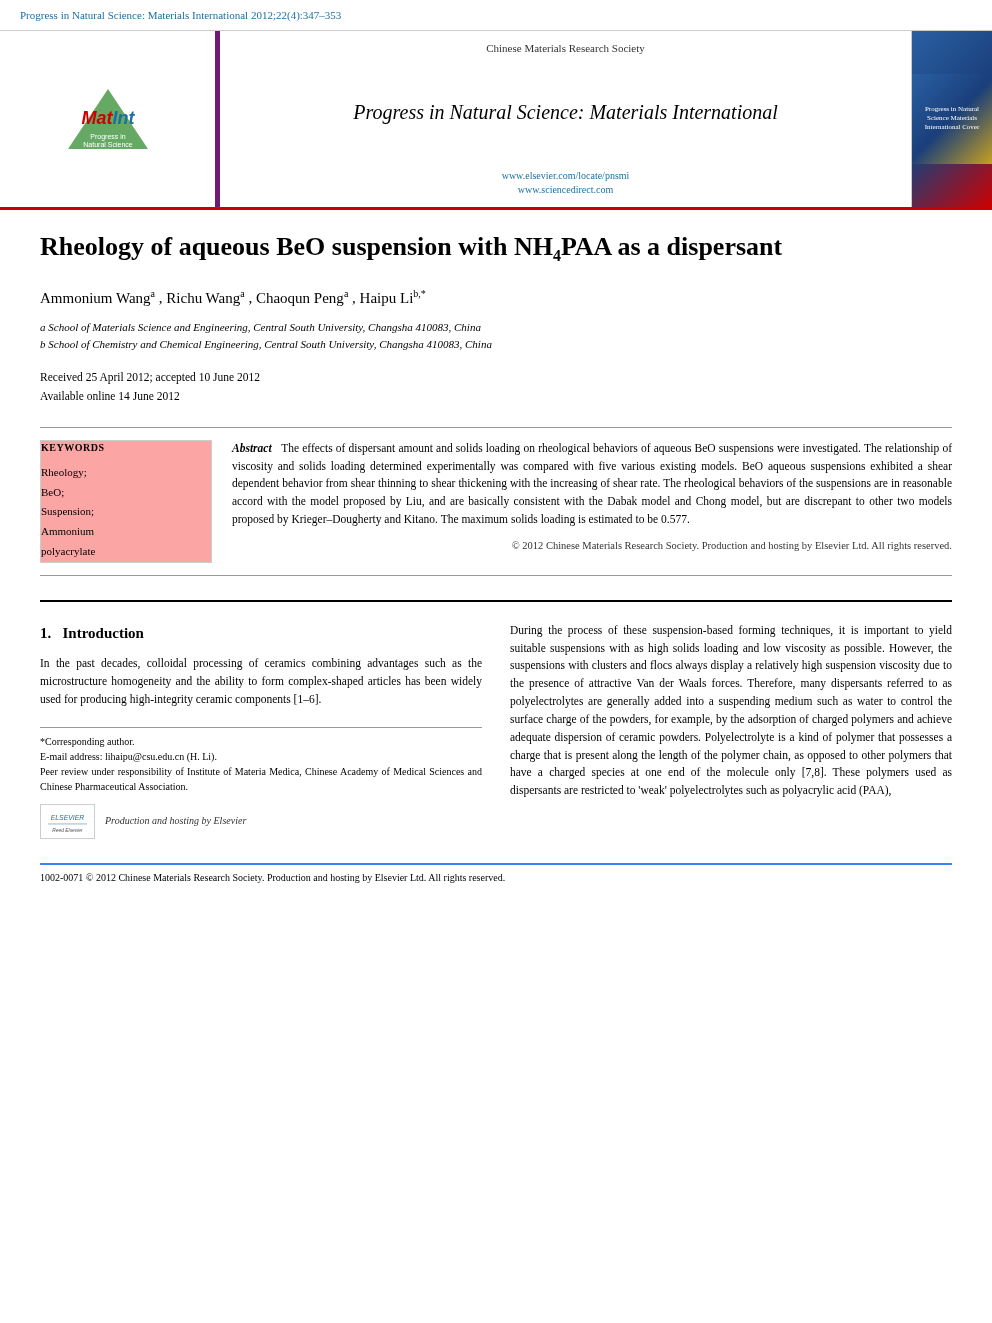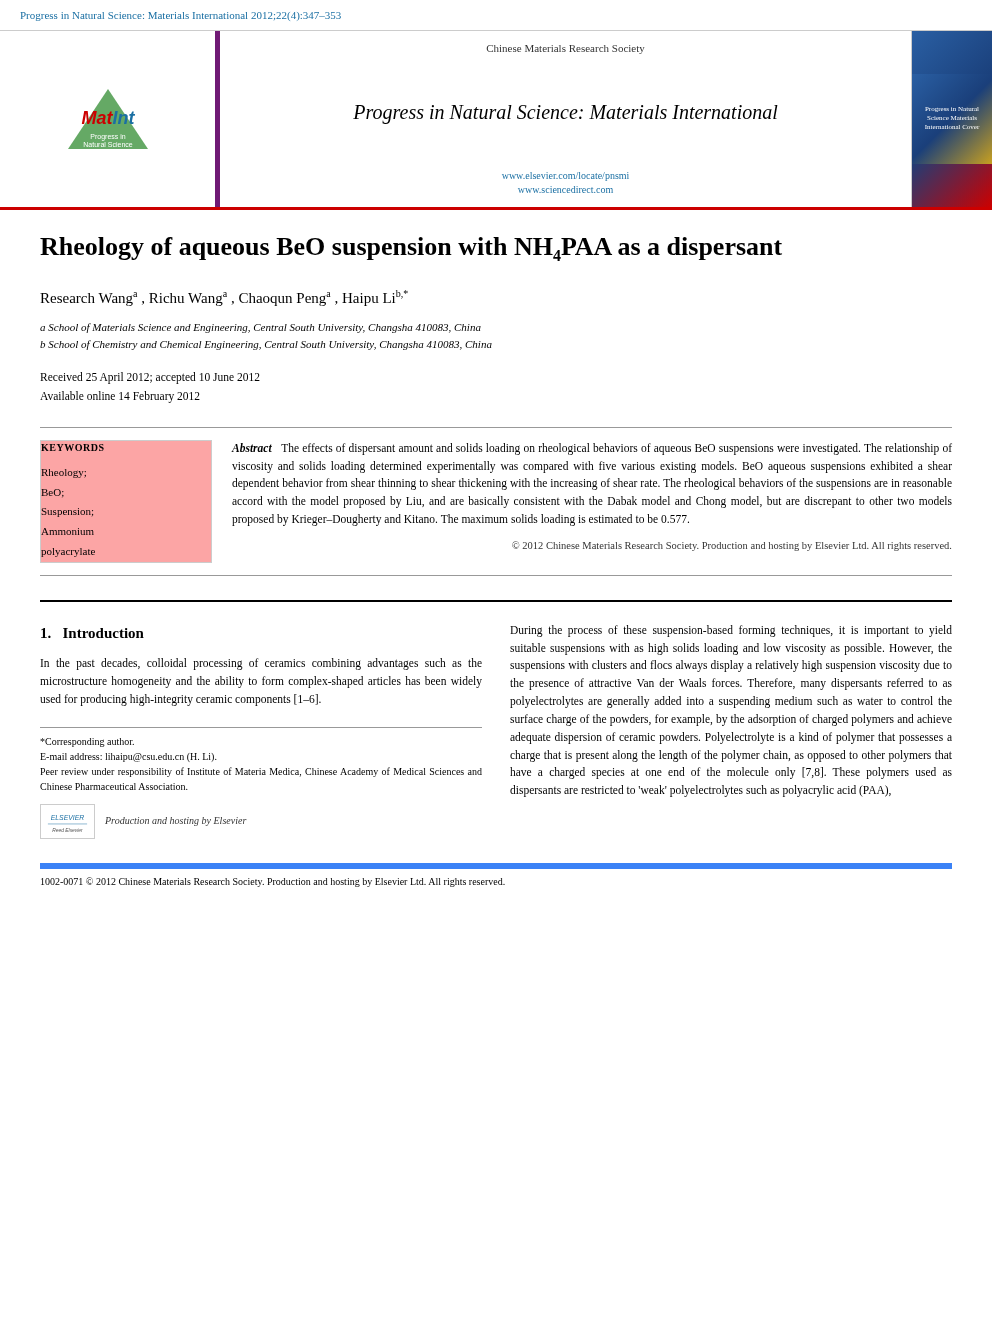--- a/index.html
+++ b/index.html
@@ -259,21 +259,21 @@
       font-size: 10px;
       color: #333;
       font-style: italic;
     }
 
     
     .page-footer {
       margin-top: 24px;
       font-size: 10px;
       color: #000;
-      border-top: 6px solid #3b82f6;
+      border-top: 2px solid #3b82f6;
       padding-top: 6px;
     }
 
     
     .logo-svg-wrap {
       display: flex;
       align-items: center;
       justify-content: center;
     }
   </style>
@@ -316,34 +316,34 @@
 </div>
 
 <div class="main-content">
 
 
   <div class="article-title">
     <span>Rheology of aqueous BeO suspension with NH</span><sub>4</sub><span>PAA as a dispersant</span>
   </div>
 
   <div class="authors">
-    <span>Research Wang</span><sup>a</sup>
+    <span>Ammonium Wang</span><sup>a</sup>
     <span>, Richu Wang</span><sup>a</sup>
     <span>, Chaoqun Peng</span><sup>a</sup>
     <span>, Haipu Li</span><sup>b,*</sup>
   </div>
 
   <div class="affiliations">
     <div>a School of Materials Science and Engineering, Central South University, Changsha 410083, China</div>
     <div>b School of Chemistry and Chemical Engineering, Central South University, Changsha 410083, China</div>
   </div>
 
   <div class="dates">
     <div>Received 25 April 2012; accepted 10 June 2012</div>
-    <div>Available online 14 February 2012</div>
+    <div>Available online 14 June 2012</div>
   </div>
 
   <div class="abstract-keywords-row">
 
     <div class="keywords-box">
       <div class="keywords-title">KEYWORDS</div>
       <div class="keywords-list">
         <div>Rheology;</div>
         <div>BeO;</div>
         <div>Suspension;</div>

